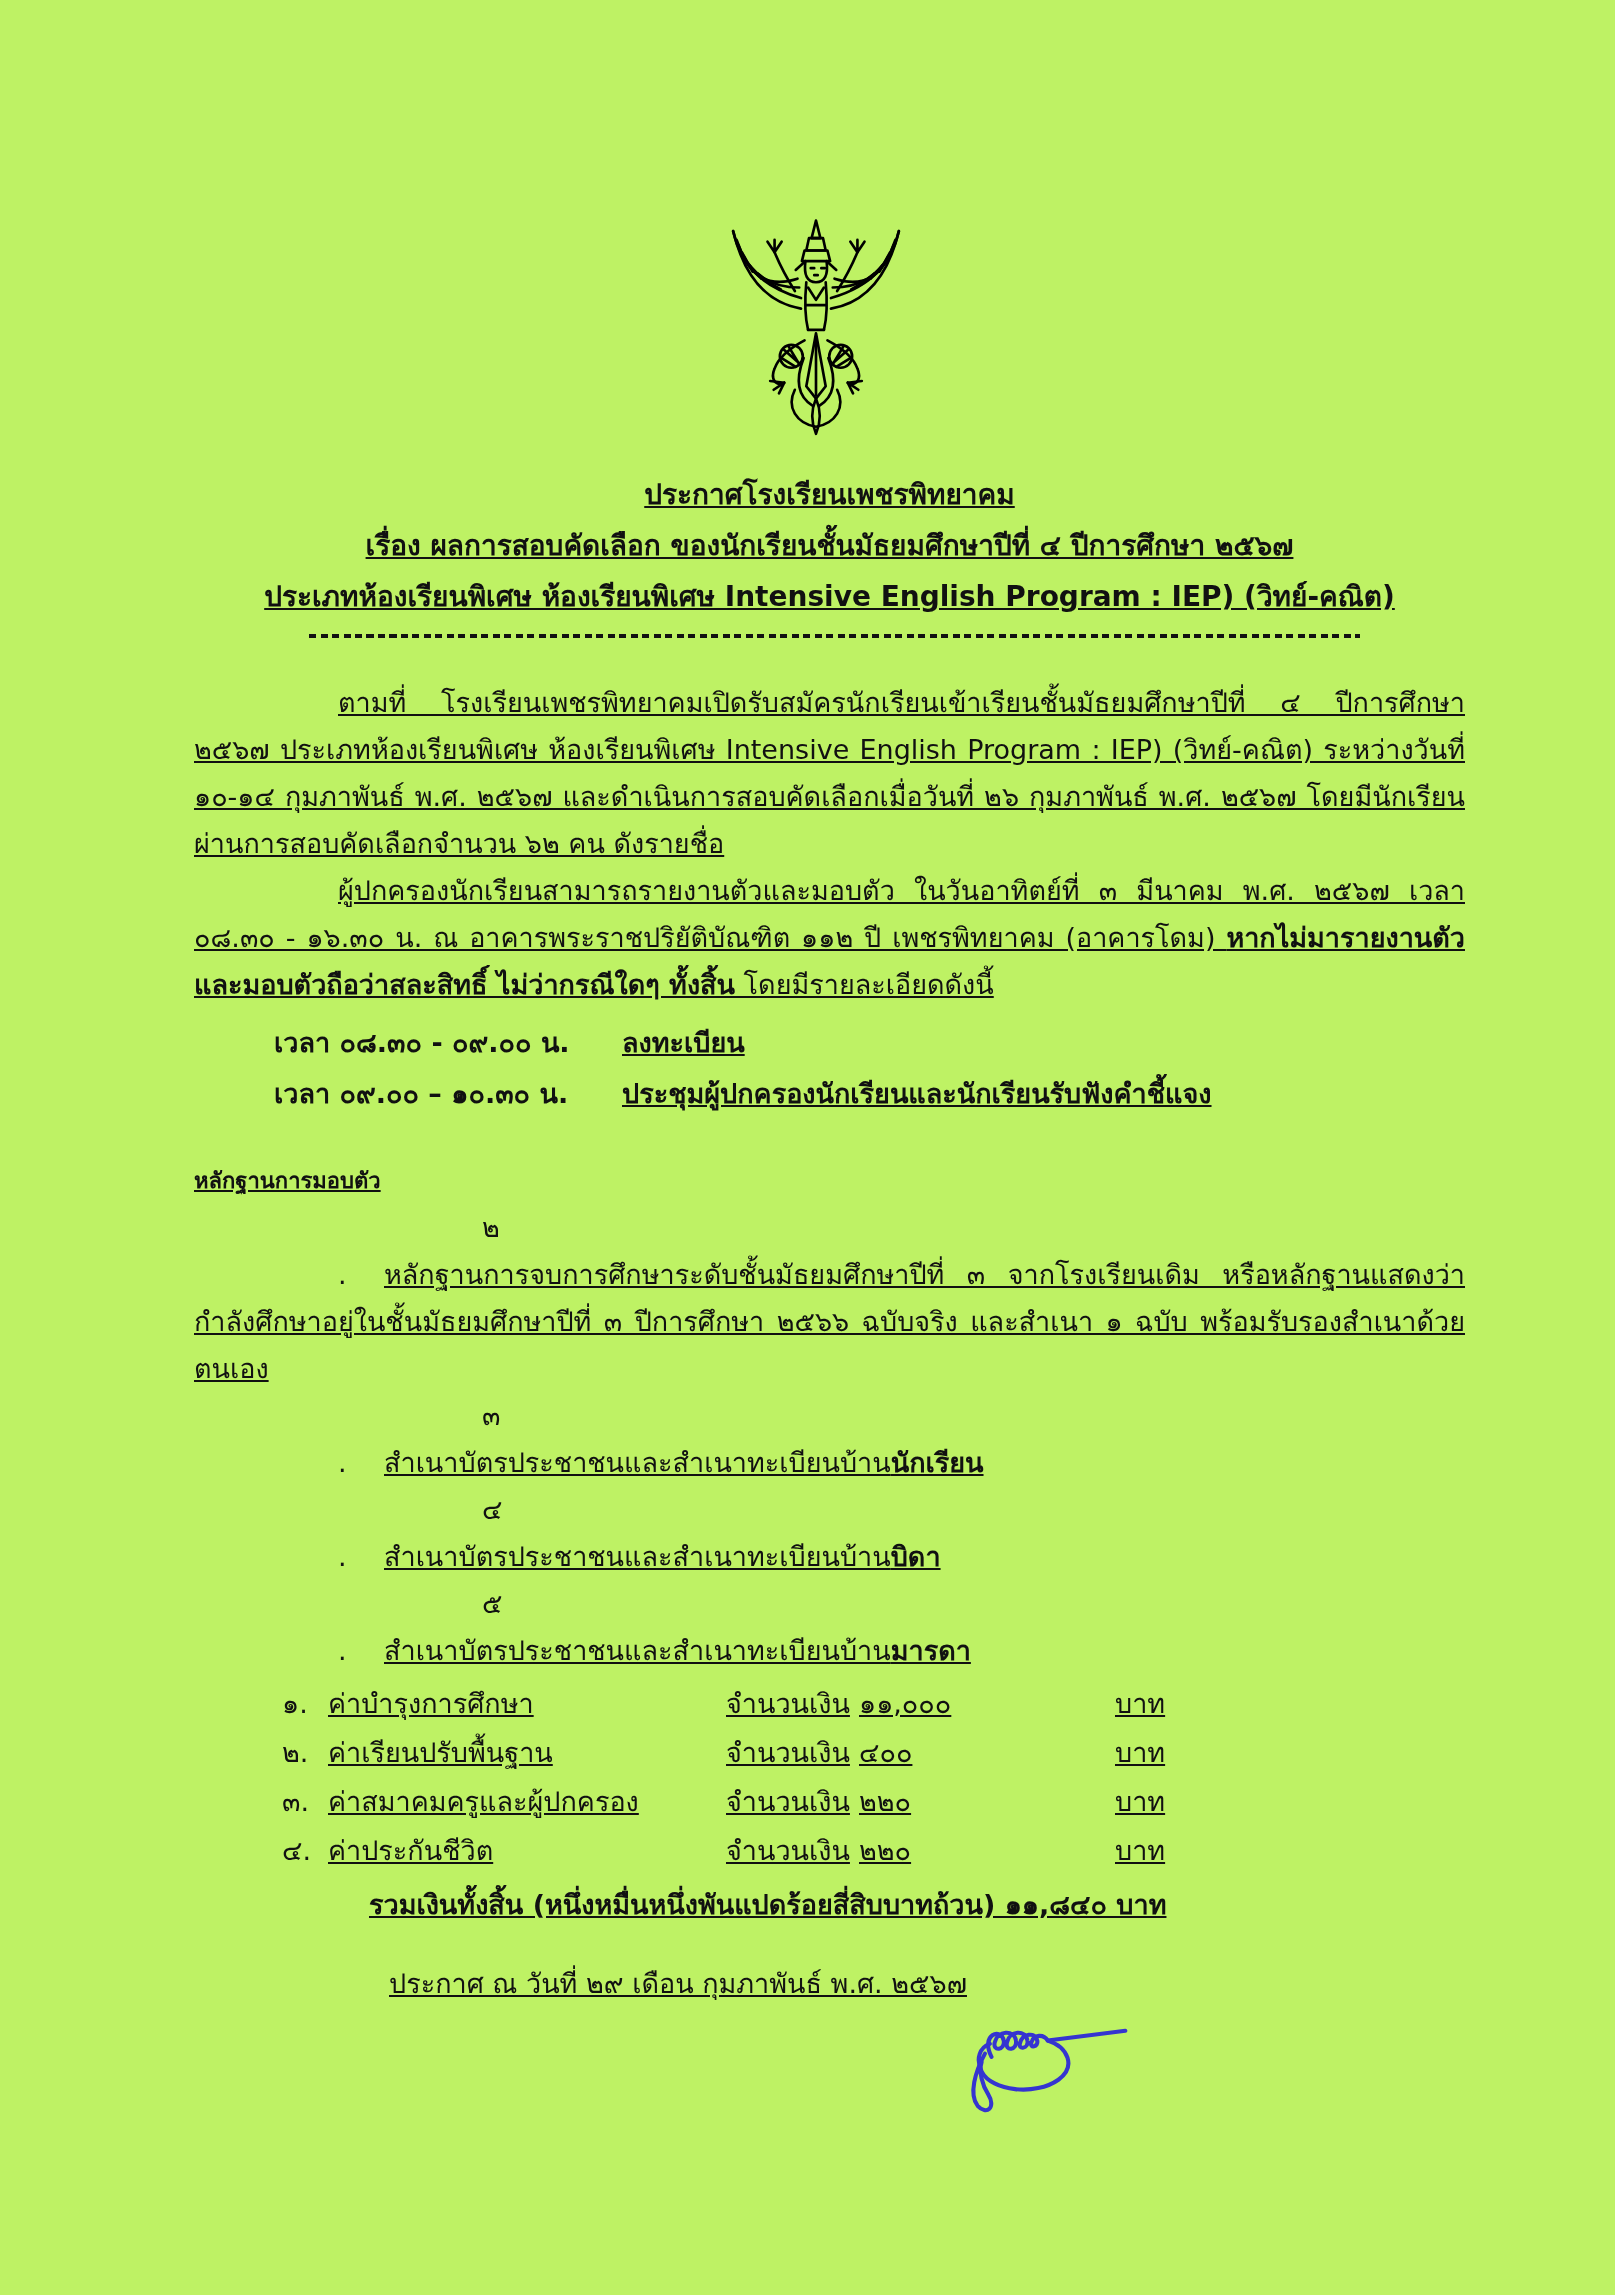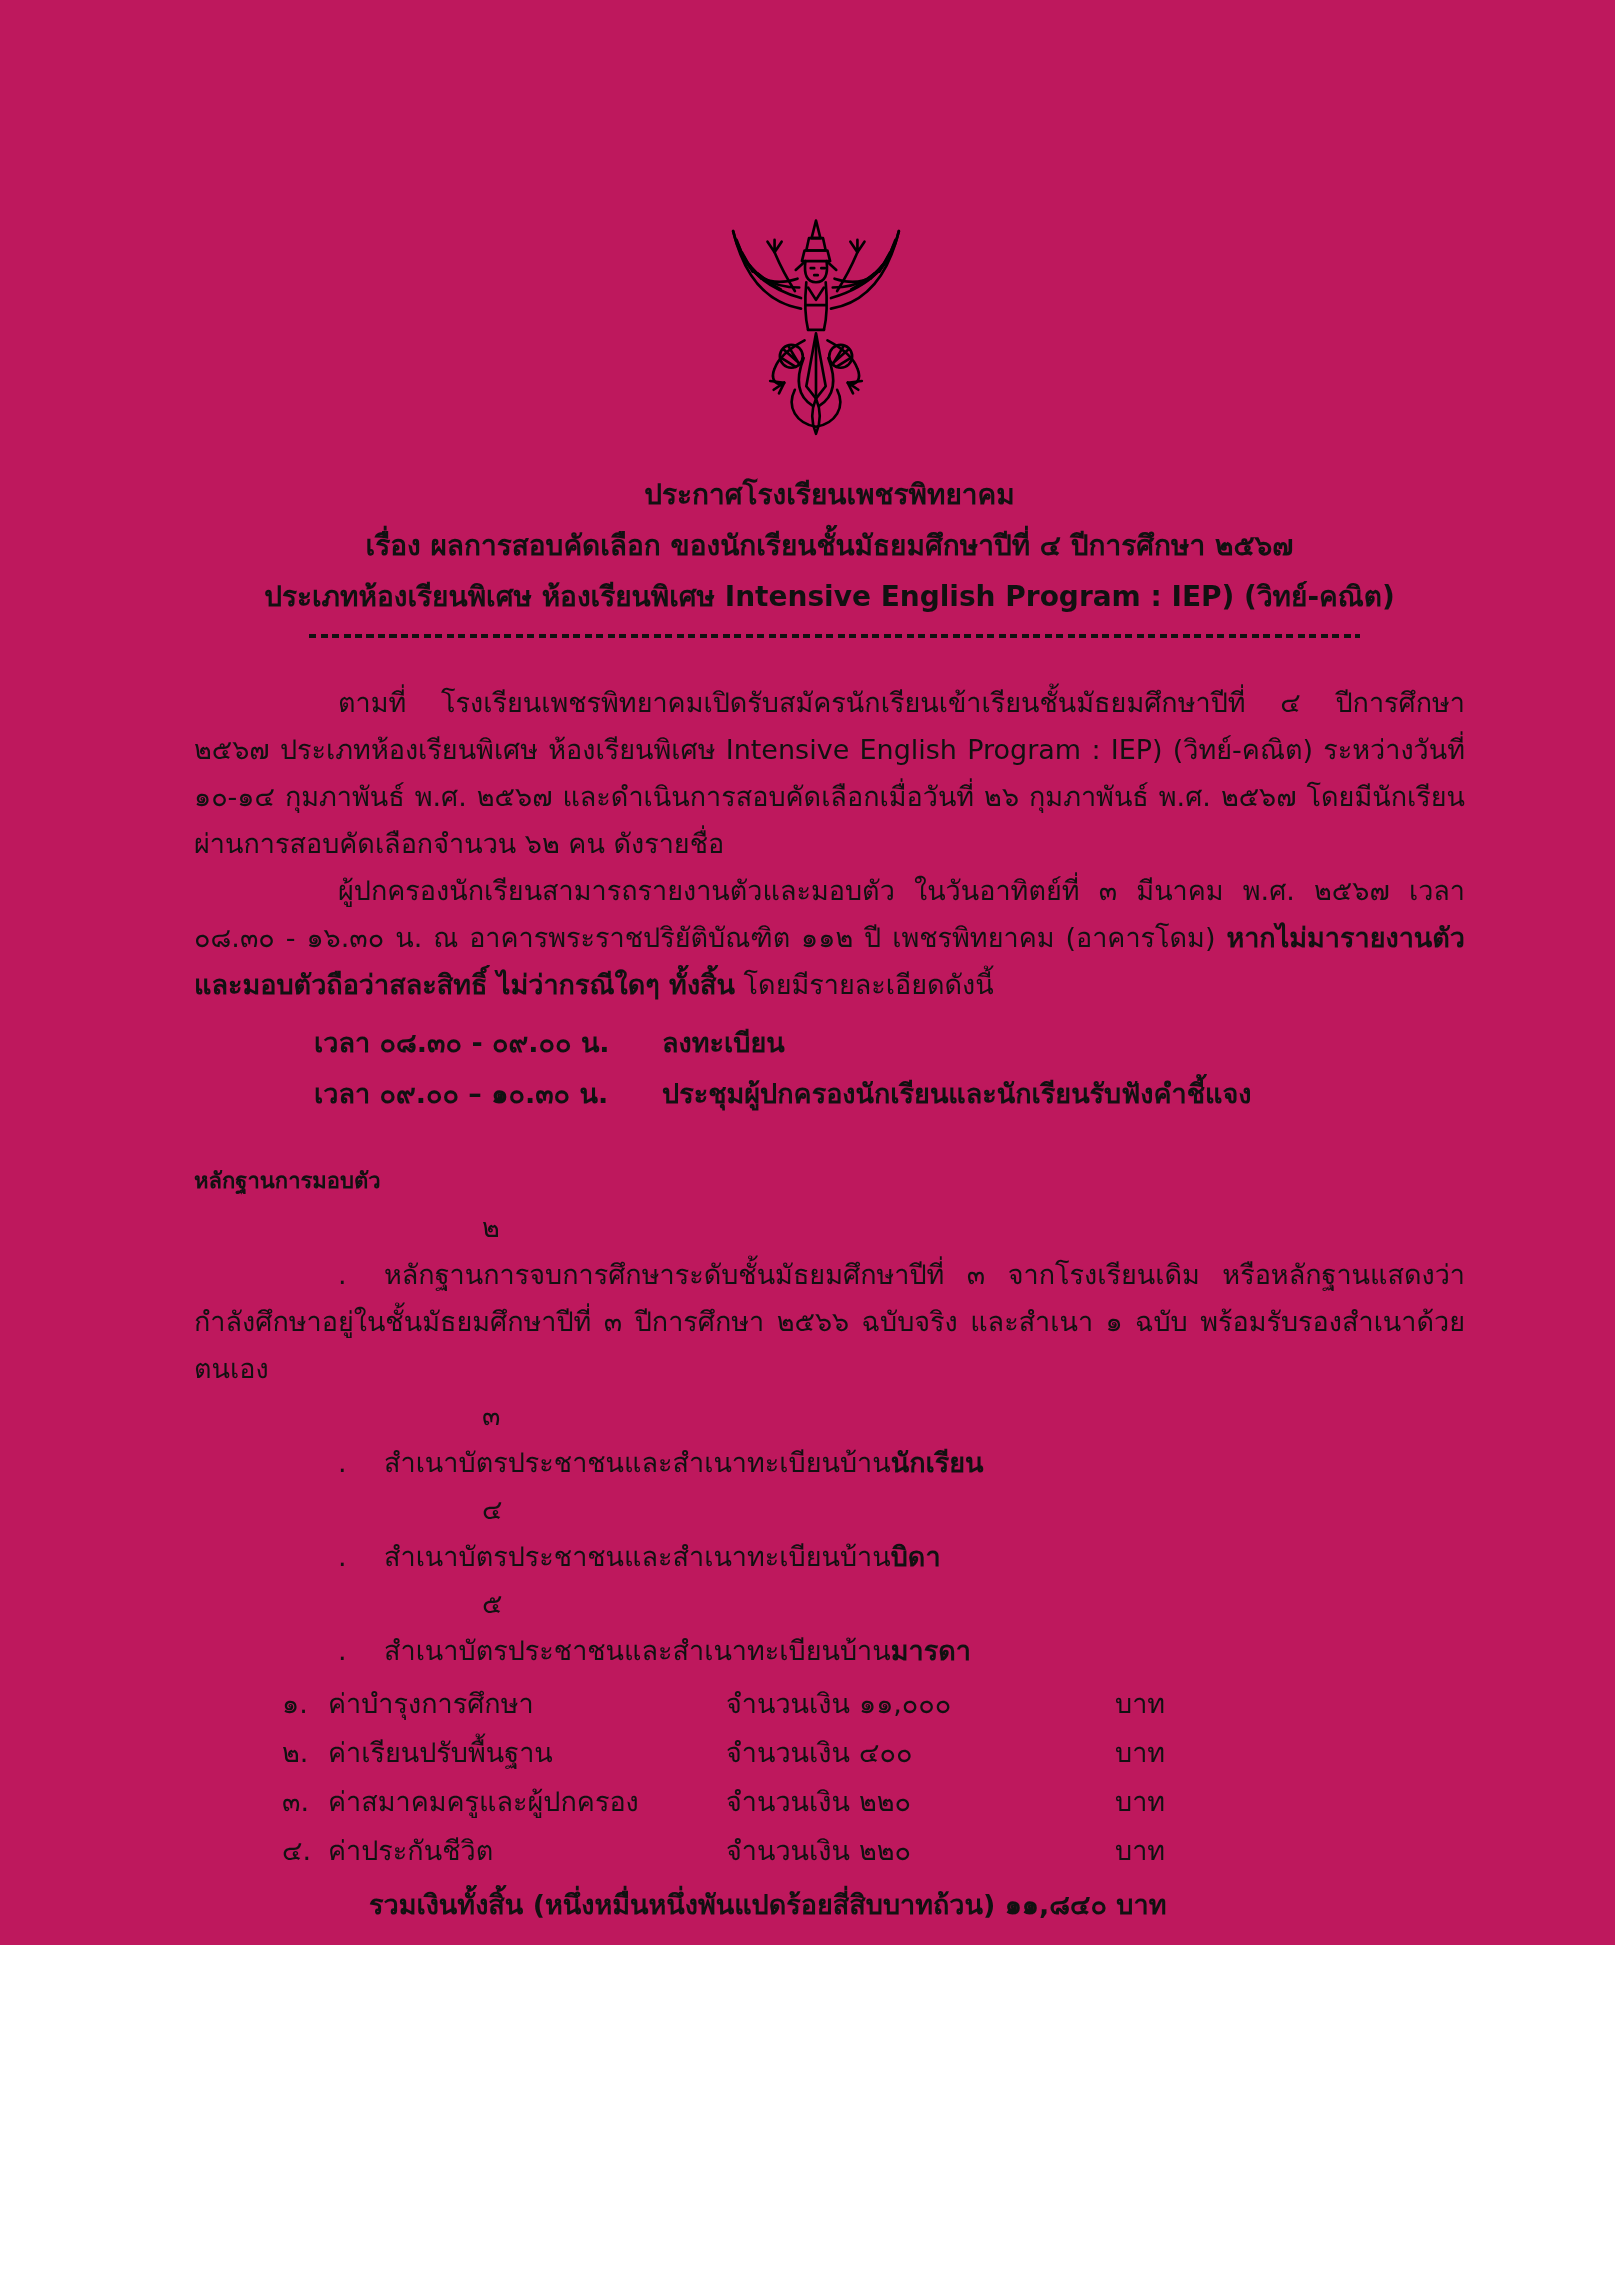--- a/index.html
+++ b/index.html
@@ -1,33 +1,34 @@
 <!DOCTYPE html>
 <html style="font-size:14px"><head>
 <meta charset="utf-8">
 <style>
   html,body{margin:0;padding:0;background:#ffffff;}
   .page{
     position:relative;
-    width:1615px;height:1945px;
-    background:#be185d;
+    width:1615px;height:2295px;
+    background:#bef264;
     overflow:hidden;
     font-family:"DejaVu Sans","Liberation Sans",sans-serif;
     color:#111111;
     font-size:27px;
     line-height:47px;
+    text-decoration:underline;
   }
   .content{padding:0 150px 0 194px;}
   .emblem-wrap{width:194px;height:238px;margin:217px auto 0;transform:translateX(8px);}
   .titles{margin-top:14px;text-align:center;font-weight:bold;font-size:28px;line-height:51px;}
   .sep{margin-top:12.4px;margin-left:115px;width:1051px;height:3.6px;
        background:repeating-linear-gradient(90deg,#111 0 7px,transparent 7px 11.5px);}
   .para{margin:0;text-align:justify;text-indent:144px;overflow-wrap:break-word;}
   .p1{margin-top:41px;}
-  .schedule{margin-top:9px;margin-left:120px;font-weight:bold;line-height:51px;}
+  .schedule{margin-top:9px;margin-left:80px;font-weight:bold;line-height:51px;}
   .schedule .time{display:inline-block;width:348px;}
   .h-section{margin-top:39px;font-weight:bold;font-size:22px;line-height:46px;}
   .h-expense{margin-top:19.5px;}
   .doclist{line-height:47px;}
   .doclist .item{text-indent:144px;text-align:justify;overflow-wrap:break-word;}
   .num{display:inline-block;width:46px;}
   .fees{margin-top:5.3px;margin-left:88px;line-height:49px;}
   .fee-row{display:grid;grid-template-columns:444px 133px 231px 107px;}
   .fee-amount{text-align:left;}
   .fee-unit{padding-left:25px;}

